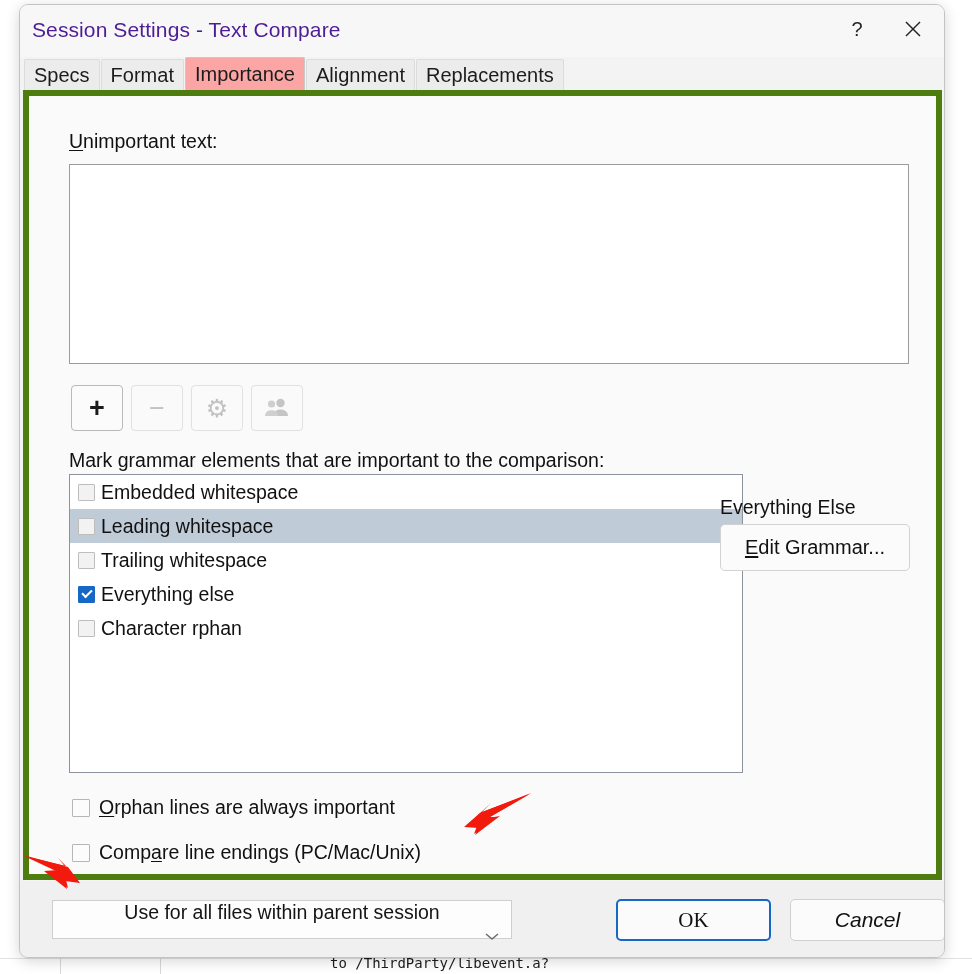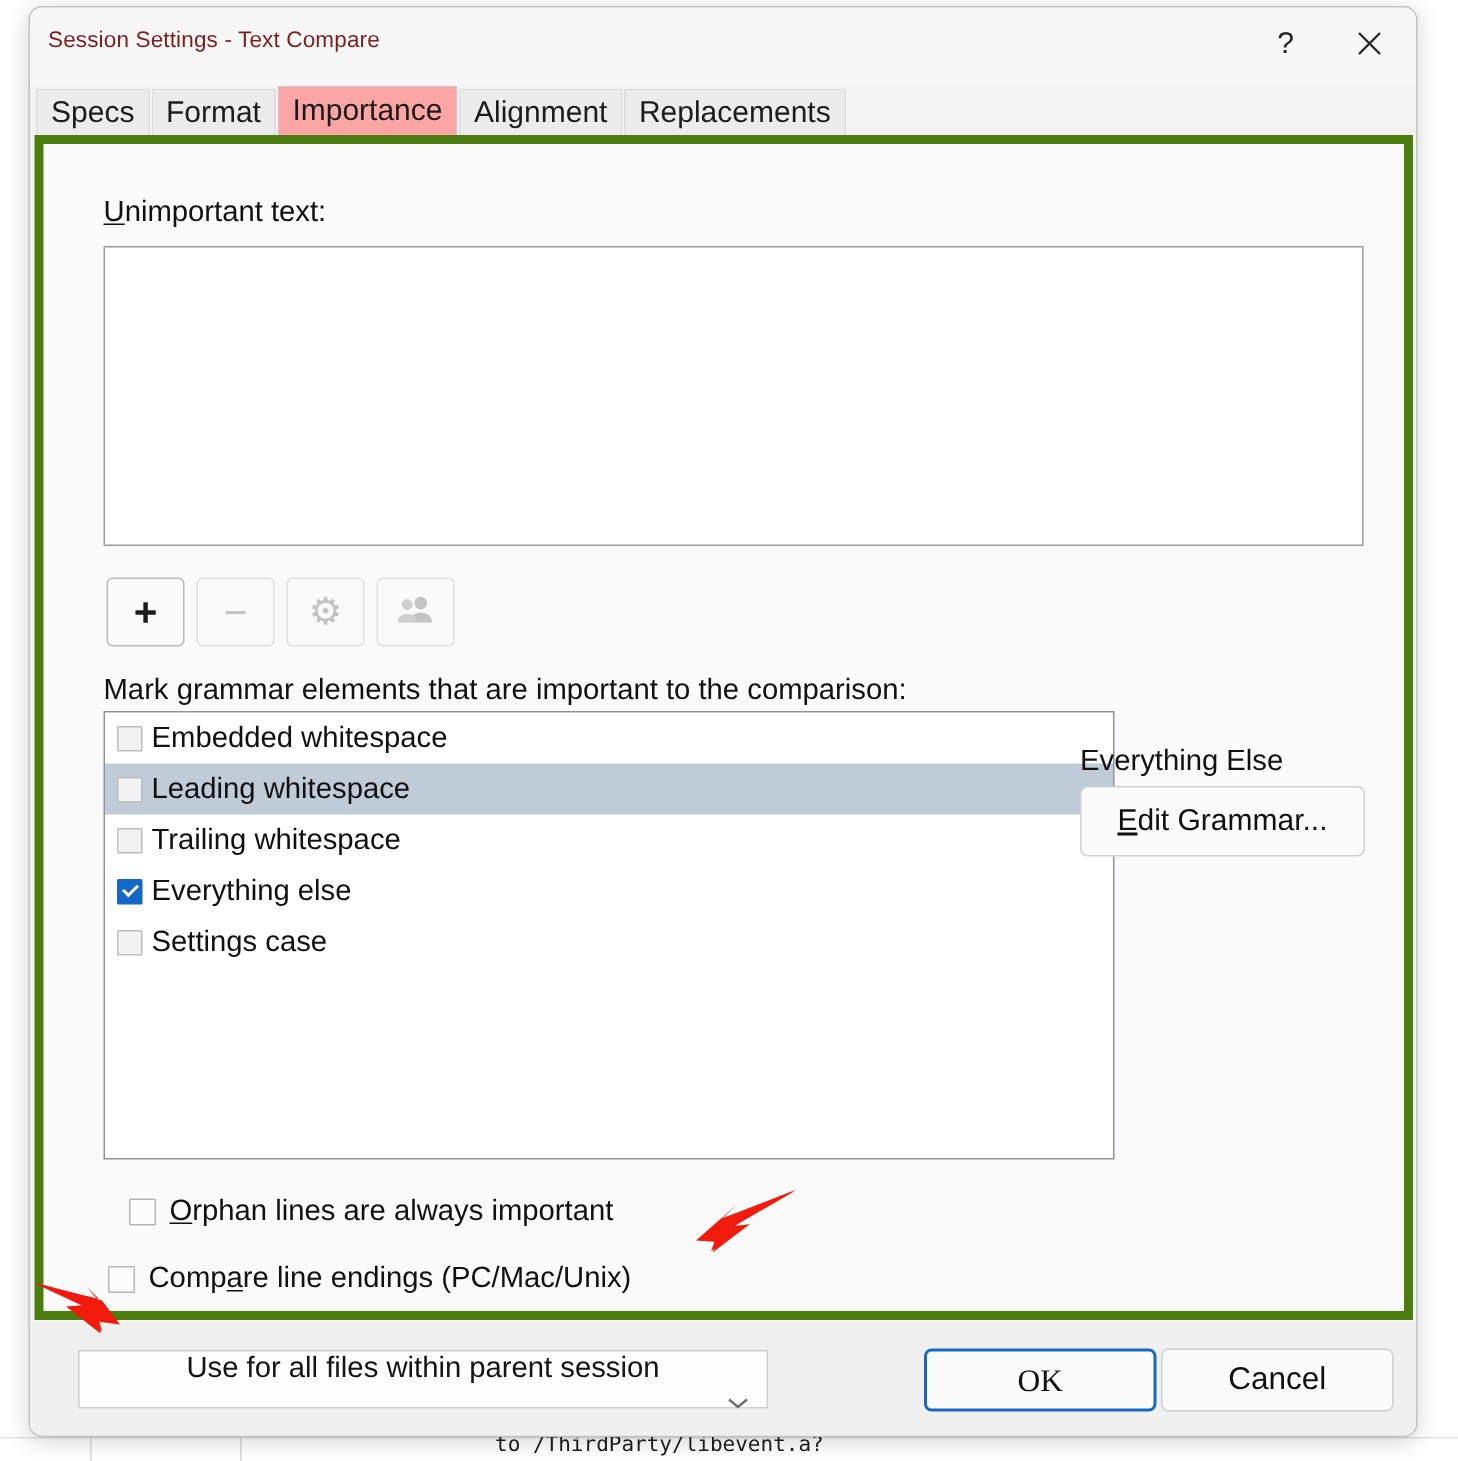--- a/index.html
+++ b/index.html
@@ -82,22 +82,22 @@
   .titlebar {
     position: relative;
     height: 52px;
     background: #f7f7f7;
     border-bottom: 0;
   }
   .titlebar .title {
     position: absolute;
     left: 12px;
     top: 13px;
-    font-size: 15px;
-    color: #7f1d1d;
+    font-size: 21px;
+    color: #4c1d95;
     letter-spacing: 0.1px;
     white-space: nowrap;
   }
   .win-btn {
     position: absolute;
     top: 0;
     width: 50px;
     height: 48px;
     display: flex;
     align-items: center;
@@ -314,21 +314,21 @@
     border: 1px solid #d0d0d0;
     border-radius: 5px;
     font-size: 21px;
     color: #111111;
     display: flex;
     align-items: center;
     justify-content: center;
     box-sizing: border-box;
   }
   .btn.primary { left: 596px; border: 2px solid #1668c7; font-family: Liberation Serif, serif; }
-  .btn.cancel { left: 754px; }
+  .btn.cancel { left: 770px; font-style: italic; }
 
   
   .arrow { position: absolute; pointer-events: none; }
   #arrow1 { left: 458px; top: 790px; }
   #arrow2 { left: 22px; top: 852px; }
 
   
   #watermark {
     position: absolute;
     left: 712px;
@@ -451,31 +451,31 @@
       <div class="list-row">
         <span class="cbx"></span>
         <span>Trailing whitespace</span>
       </div>
       <div class="list-row">
         <span class="cbx checked"></span>
         <span>Everything else</span>
       </div>
       <div class="list-row">
         <span class="cbx"></span>
-        <span>Settings case</span>
+        <span>Character rphan</span>
       </div>
     </div>
 
     <div class="right-label">Everything Else</div>
     <div class="edit-grammar">
       <span class="acc">E</span>
         <span>dit Grammar...</span>
     </div>
 
-    <div class="opt-row" style="top:700px;margin-left:14px;">
+    <div class="opt-row" style="top:700px;">
       <span class="cbx"></span>
       <span><span class="acc">O</span>rphan lines are always important</span>
     </div>
     <div class="opt-row" style="top:745px;">
       <span class="cbx"></span>
       <span>Comp<span class="acc">a</span>re line endings (PC/Mac/Unix)</span>
     </div>
   </div>
 
   <div class="footer">

